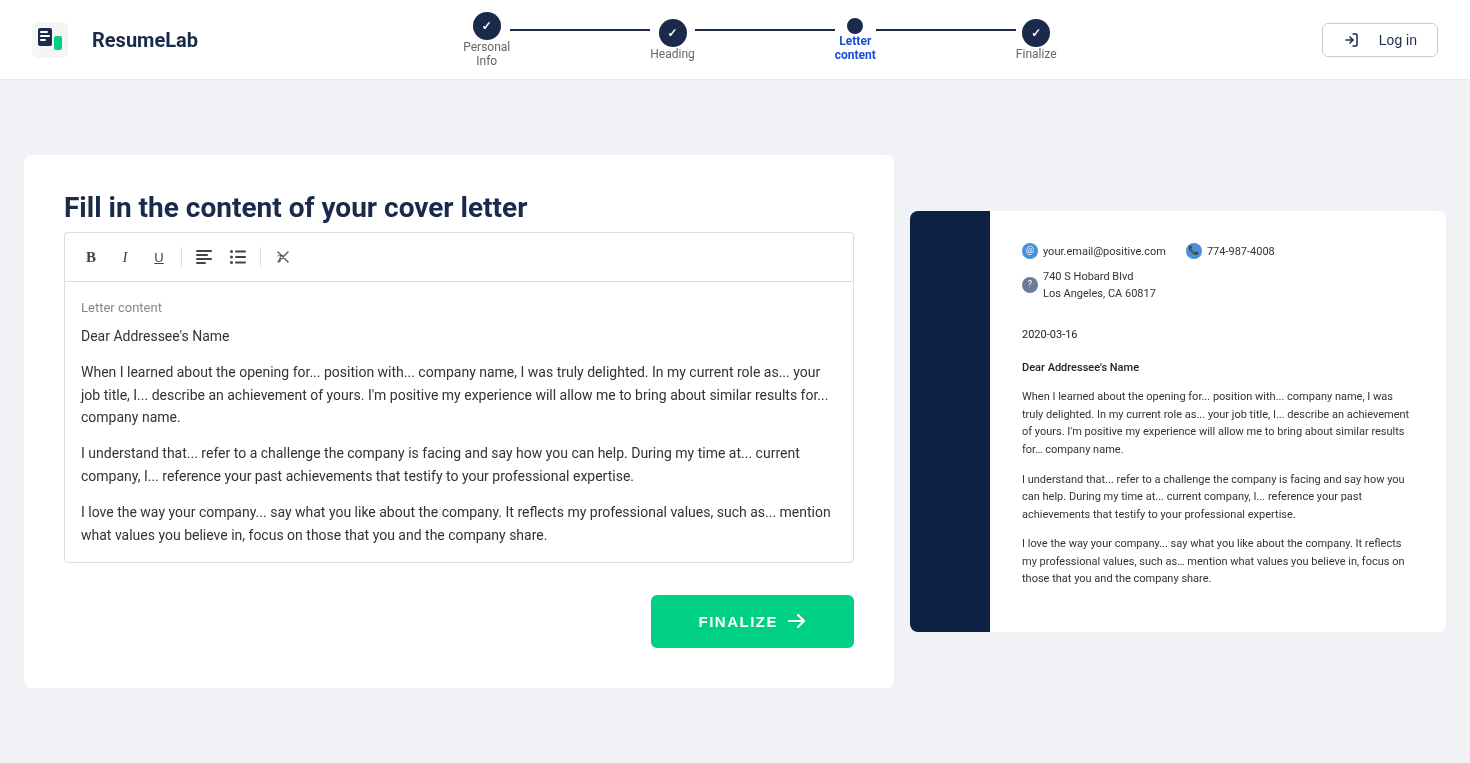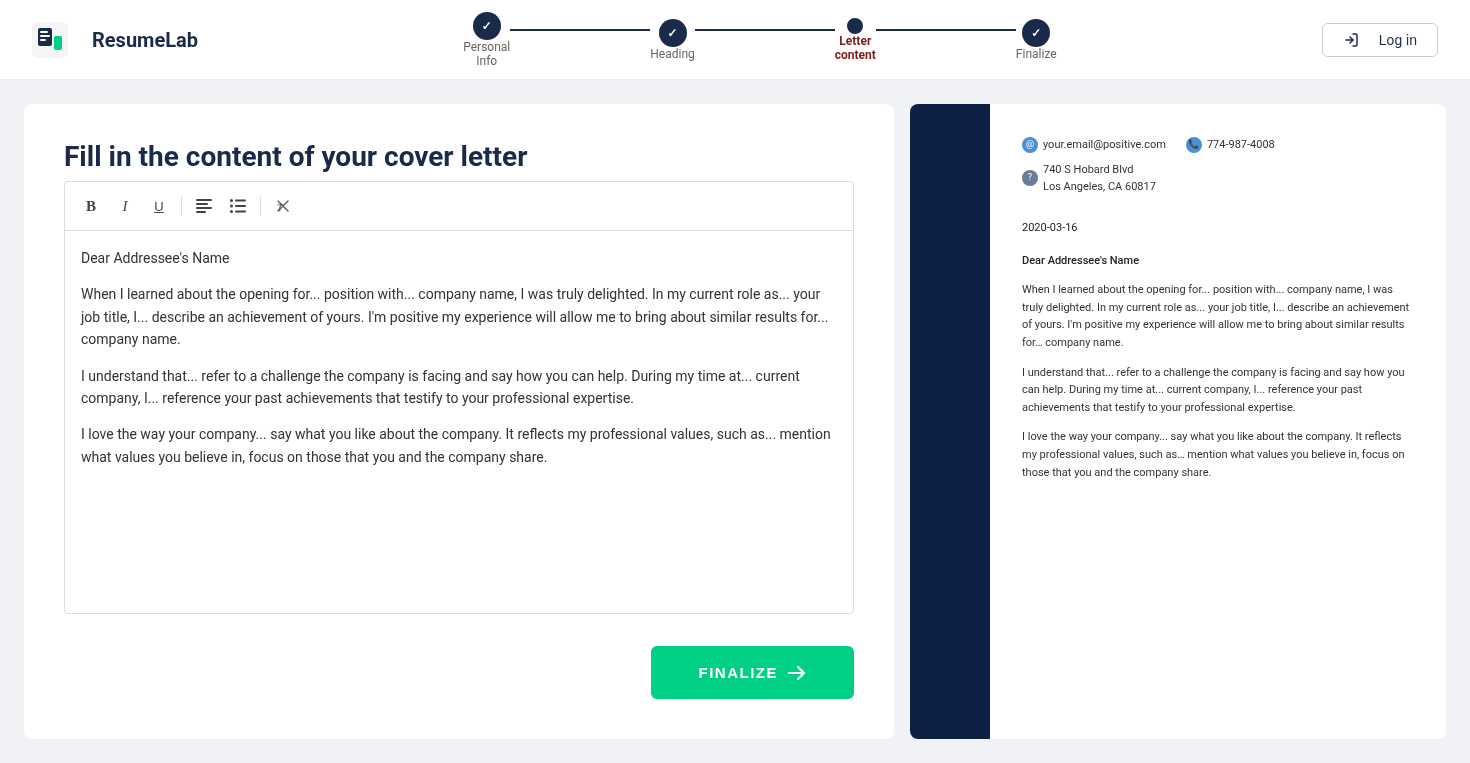--- a/index.html
+++ b/index.html
@@ -70,21 +70,21 @@
     }
     .step-label {
       font-size: 12px;
       color: #666;
       margin-top: 0;
       text-align: center;
       white-space: nowrap;
     }
     .step-label.active-label {
       font-weight: 700;
-      color: #7f1d1d;
+      color: #1d4ed8;
     }
     .step-connector {
       width: 140px;
       height: 2px;
       background: #1a2a4a;
       margin-bottom: 20px;
     }
 
     
     .login-btn {
@@ -100,20 +100,21 @@
       color: #1a2a4a;
       cursor: pointer;
     }
 
     
     .main-content {
       display: flex;
       padding: 24px 24px;
       gap: 0;
       min-height: calc(763px - 80px);
+      align-items: center;
     }
 
     
     .left-panel {
       background: #fff;
       border-radius: 8px;
       padding: 36px 40px 40px;
       flex: 0 0 870px;
       display: flex;
       flex-direction: column;
@@ -388,20 +389,21 @@
       <div class="toolbar-separator"></div>
       <button class="toolbar-btn">
         <svg width="16" height="16" viewBox="0 0 16 16" fill="none">
           <path d="M3 3l10 10M13 3L3 13" stroke="#666" stroke-width="1.5" stroke-linecap="round"></path>
           <text x="2" y="13" font-size="10" fill="#444" font-family="serif" font-style="italic">T</text>
         </svg>
       </button>
     </div>
 
     <div class="editor-area">
+      <div class="editor-label">Letter content</div>
       <div class="editor-text">
         <p>Dear Addressee's Name</p>
         <p>When I learned about the opening for... position with... company name, I was truly delighted. In my current role as... your job title, I... describe an achievement of yours. I'm positive my experience will allow me to bring about similar results for... company name.</p>
         <p>I understand that... refer to a challenge the company is facing and say how you can help. During my time at... current company, I... reference your past achievements that testify to your professional expertise.</p>
         <p>I love the way your company... say what you like about the company. It reflects my professional values, such as... mention what values you believe in, focus on those that you and the company share.</p>
       </div>
     </div>
 
     <div class="finalize-row">
       <button class="finalize-btn">

